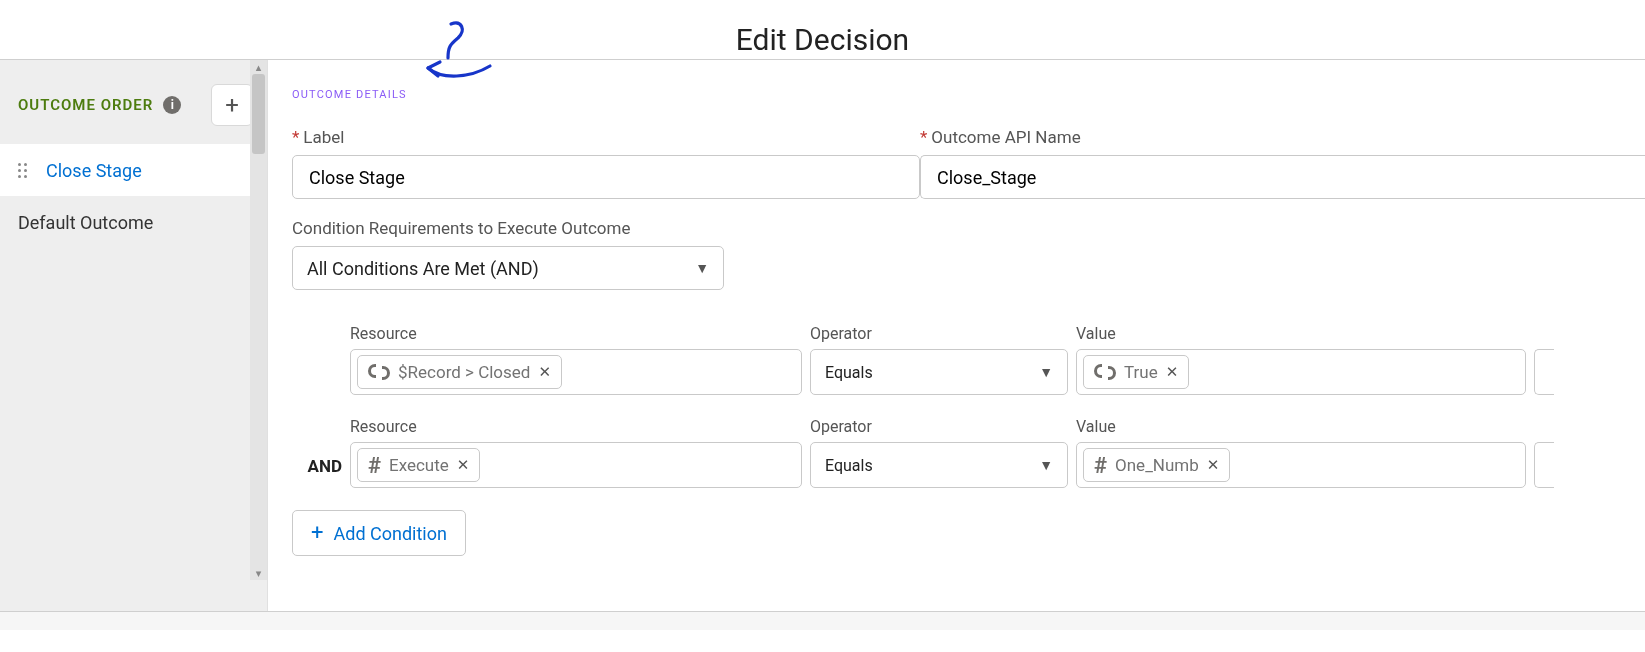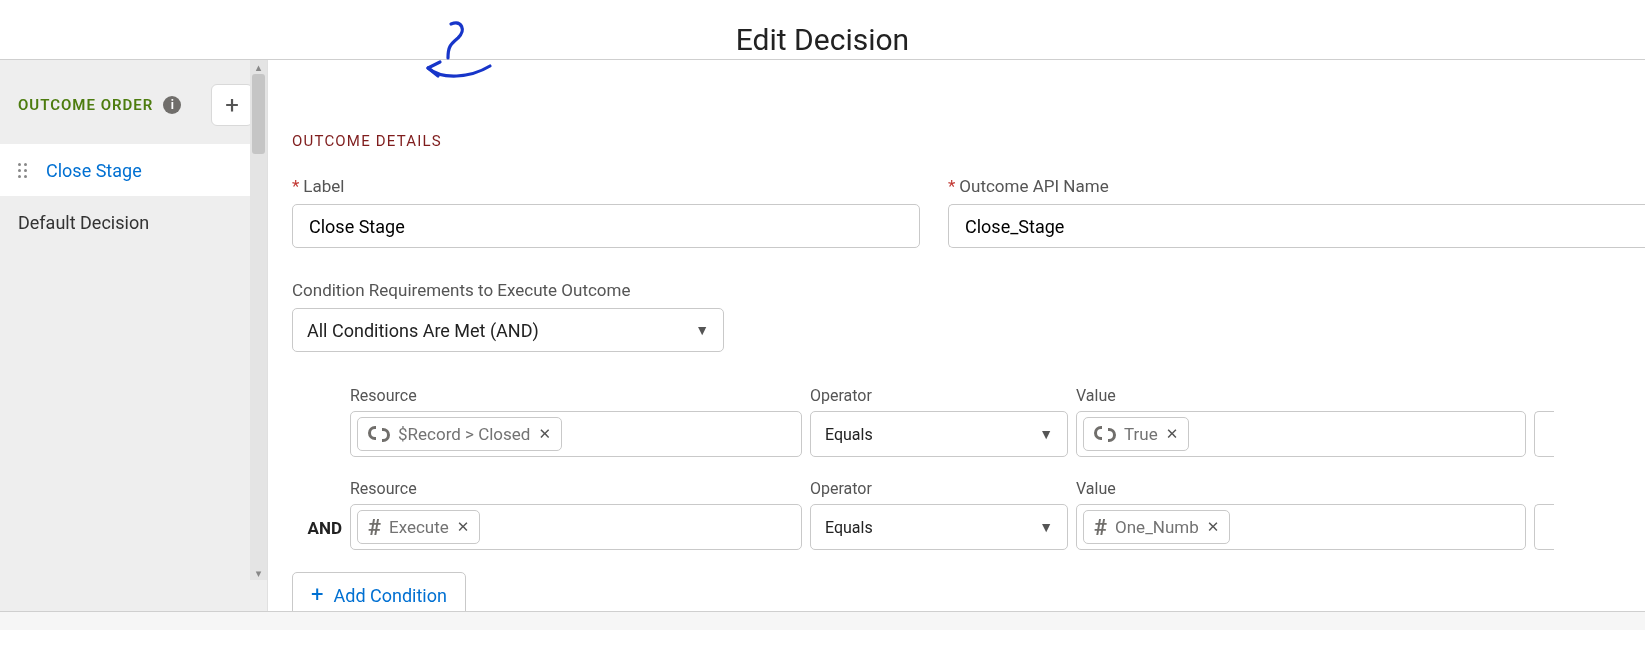--- a/index.html
+++ b/index.html
@@ -26,23 +26,23 @@
   .sb-item.active { background:#fff; color:#0070d2; }
   .drag-icon { width:14px; display:inline-flex; flex-direction:column; gap:3px; margin-right:14px; }
   .drag-icon span { display:flex; gap:3px; }
   .drag-icon i { width:3px; height:3px; background:#888; border-radius:50%; display:block; }
   .sb-scroll-track { position:absolute; right:0; top:0; width:17px; background:#e4e4e4; height:520px; }
   .sb-scroll-arrow { width:17px; height:14px; display:flex; align-items:center; justify-content:center; color:#888; font-size:11px; cursor:pointer; }
   .sb-scroll-thumb { position:absolute; top:14px; left:2px; width:13px; height:80px; background:#c5c5c5; border-radius:3px; }
 
   
   .details { flex:1; padding:28px 0 28px 24px; overflow:hidden; }
-  .section-title { font-size:15px; letter-spacing:1.2px; color:#7f1d1d; margin-bottom:26px;margin-top:44px; }
+  .section-title { font-size:11px; letter-spacing:1.2px; color:#8b5cf6; margin-bottom:26px; }
   .req { color:#c23934; margin-right:4px; }
-  .row { display:flex; gap:28px; margin-bottom:32px; }
+  .row { display:flex; margin-bottom:19px; }
   .field { display:flex; flex-direction:column; gap:8px; }
   .field-label { font-size:17px; color:#555; }
   .input { height:44px; border:1px solid #c9c9c9; border-radius:5px; background:#fff; padding:0 14px; font-size:18px; color:#222; display:flex; align-items:center; }
   .input input { border:none; outline:none; font-size:18px; flex:1; background:transparent; font-family:inherit; }
   .select { display:flex; align-items:center; justify-content:space-between; cursor:pointer; }
   .caret { color:#555; font-size:14px; }
 
   .cond-label { font-size:17px; color:#555; margin-bottom:8px; }
 
   .cond-block { display:flex; flex-direction:column; gap:22px; margin-top:34px; }
@@ -94,21 +94,21 @@
               <i></i>
             </span>
             <span>
               <i></i>
               <i></i>
             </span>
         </span>
         <span>Close Stage</span>
       </div>
       <div class="sb-item">
-        <span>Default Decision</span>
+        <span>Default Outcome</span>
       </div>
     </div>
     <div class="sb-scroll-track">
       <div class="sb-scroll-arrow">▴</div>
       <div class="sb-scroll-thumb"></div>
       <div class="sb-scroll-arrow" style="position:absolute;bottom:0;">▾</div>
     </div>
   </div>
 
   <div class="details">

